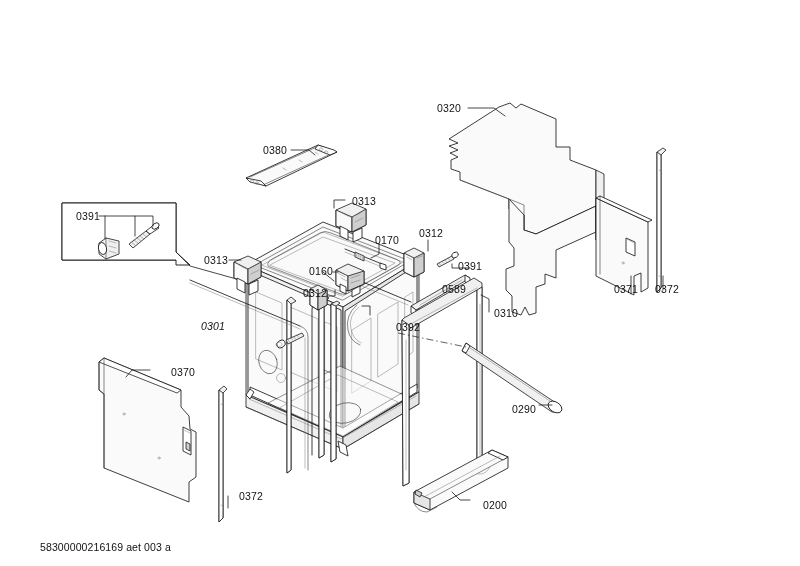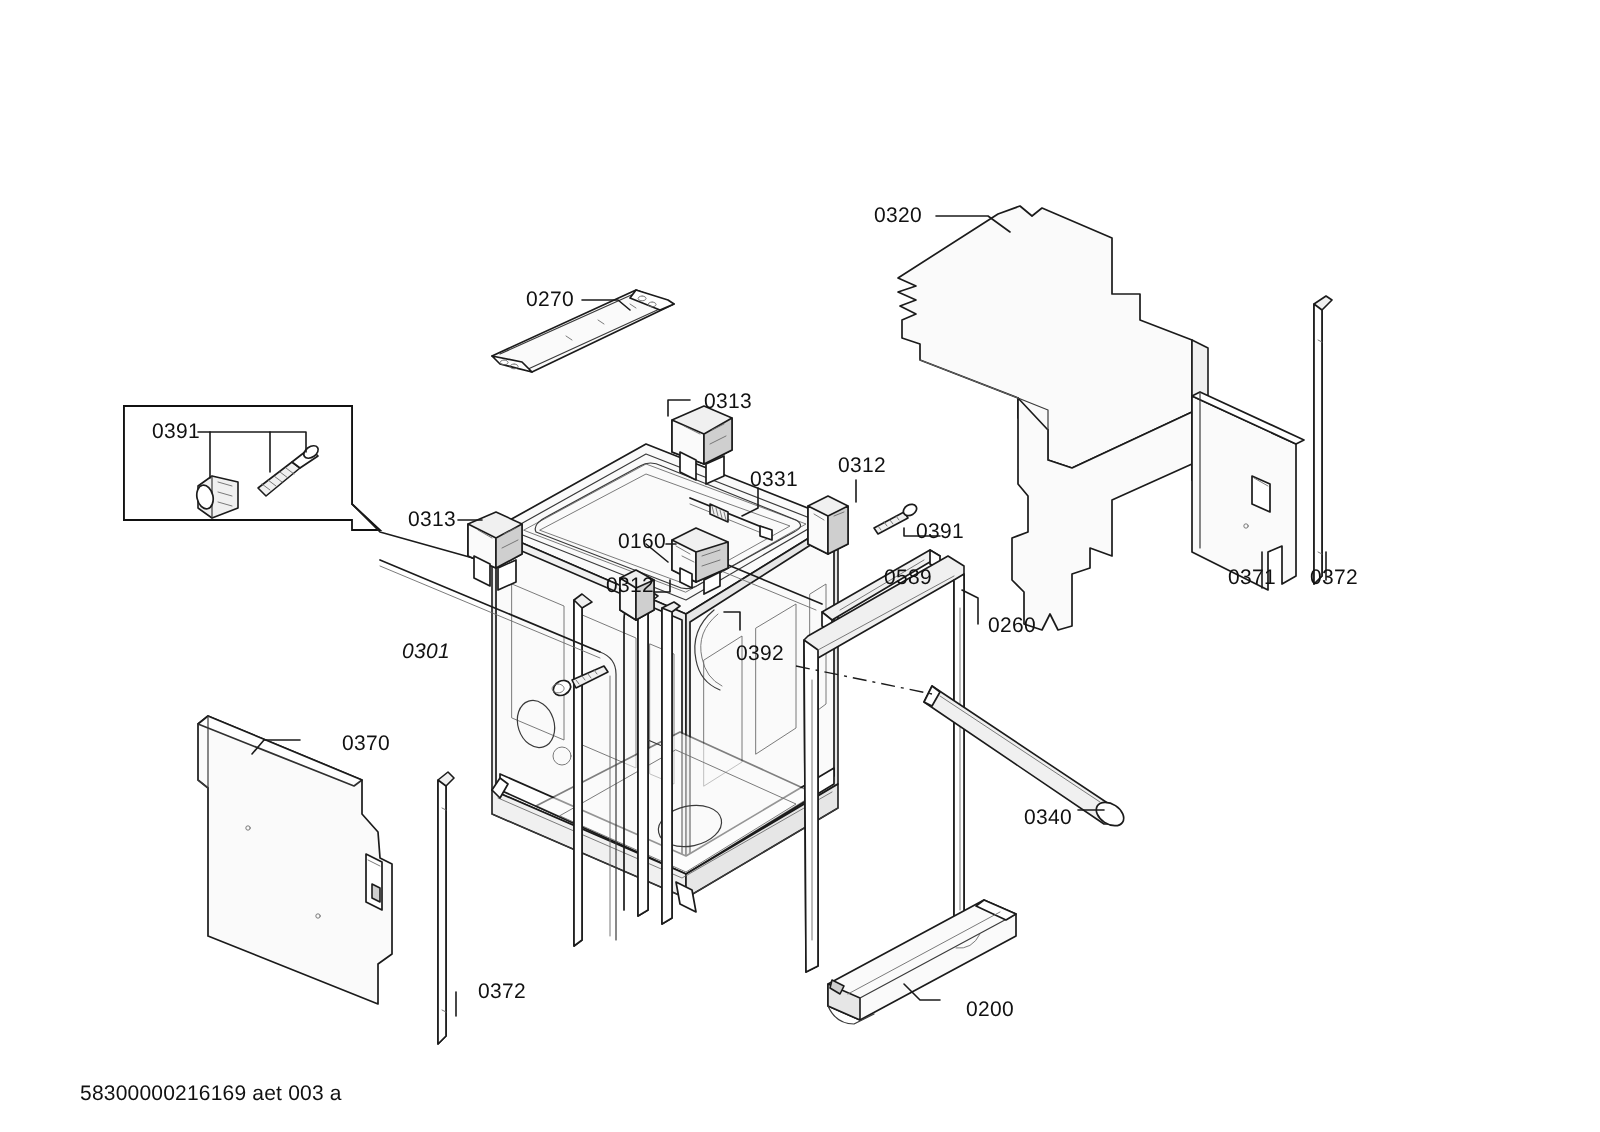--- a/index.html
+++ b/index.html
@@ -402,35 +402,35 @@
       <path class="ln-hair" d="M424 497 L500 456"></path>
       <path class="ln-thin" d="M414 503 Q418 512 427 512 L437 507"></path>
       <path class="ln-hair" d="M490 467 Q486 475 478 474"></path>
       <path class="face-dark" d="M416 490 L422 493 L420 497 L415 494 Z"></path>
       <path class="leader" d="M470 500 L460 500 L452 492"></path>
     </g>
 
   </svg>
 
   <div class="lbl" style="left:437px; top:103px;">0320</div>
-  <div class="lbl" style="left:263px; top:145px;">0270</div>
+  <div class="lbl" style="left:263px; top:145px;">0380</div>
   <div class="lbl" style="left:352px; top:196px;">0313</div>
   <div class="lbl" style="left:76px;  top:211px;">0391</div>
-  <div class="lbl" style="left:375px; top:235px;">0331</div>
+  <div class="lbl" style="left:375px; top:235px;">0170</div>
   <div class="lbl" style="left:419px; top:228px;">0312</div>
   <div class="lbl" style="left:204px; top:255px;">0313</div>
   <div class="lbl" style="left:458px; top:261px;">0391</div>
   <div class="lbl" style="left:309px; top:266px;">0160</div>
   <div class="lbl" style="left:614px; top:284px;">0371</div>
   <div class="lbl" style="left:655px; top:284px;">0372</div>
   <div class="lbl" style="left:442px; top:284px;">0589</div>
   <div class="lbl" style="left:303px; top:288px;">0312</div>
-  <div class="lbl" style="left:494px; top:308px;">0260</div>
+  <div class="lbl" style="left:494px; top:308px;">0310</div>
   <div class="lbl" style="left:201px; top:321px;font-style:italic;">0301</div>
-  <div class="lbl" style="left:356px; top:322px;padding-left:12px;">0392</div>
+  <div class="lbl" style="left:384px; top:322px;padding-left:12px;">0392</div>
   <div class="lbl" style="left:155px; top:367px;margin-left:16px;">0370</div>
-  <div class="lbl" style="left:512px; top:404px;">0340</div>
+  <div class="lbl" style="left:512px; top:404px;">0290</div>
   <div class="lbl" style="left:239px; top:491px;">0372</div>
   <div class="lbl" style="left:483px; top:500px;">0200</div>
 
   <div id="footer-text">58300000216169 aet 003 a</div>
 
 </div>
 
 </body></html>

